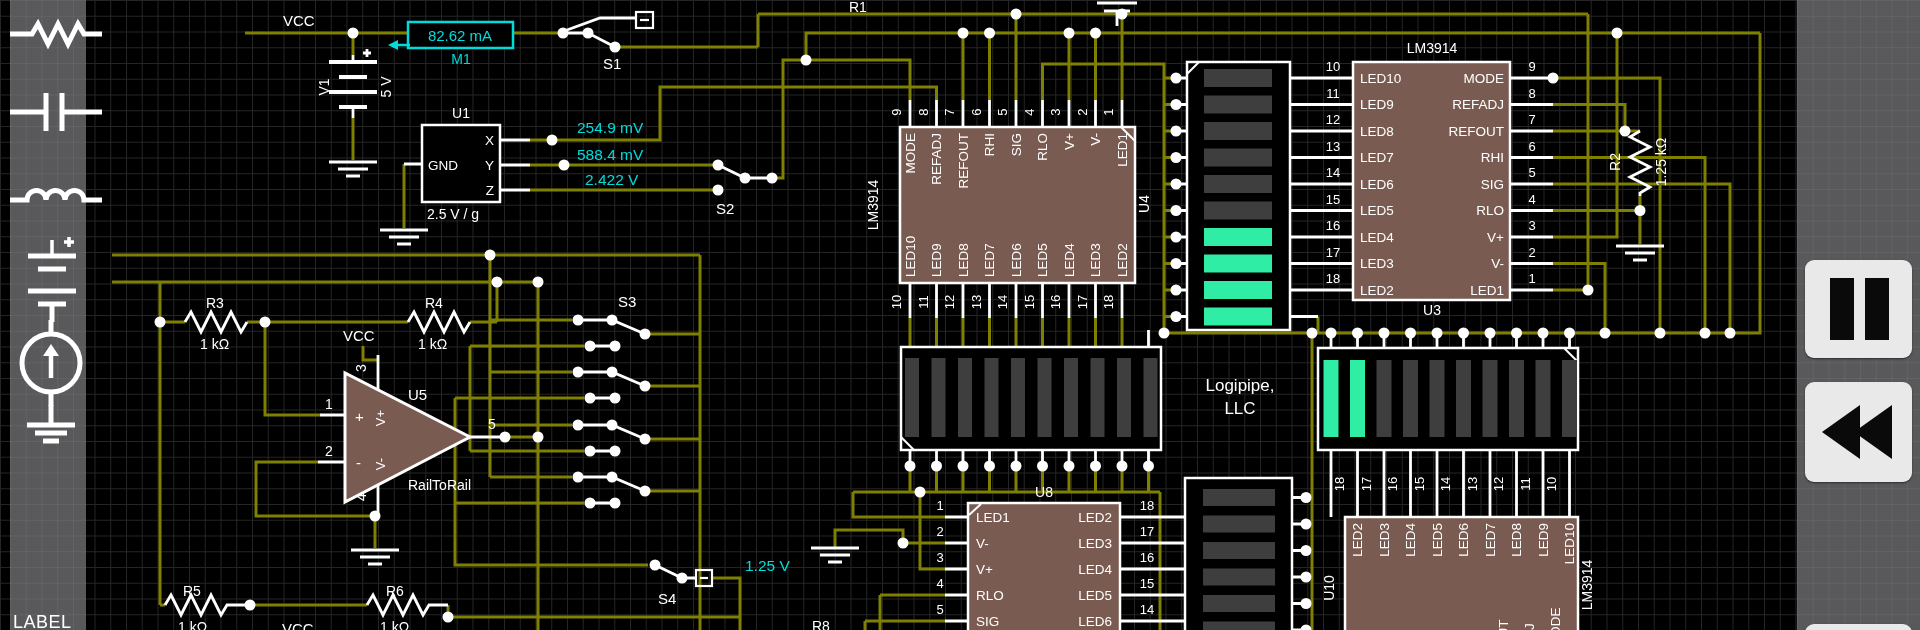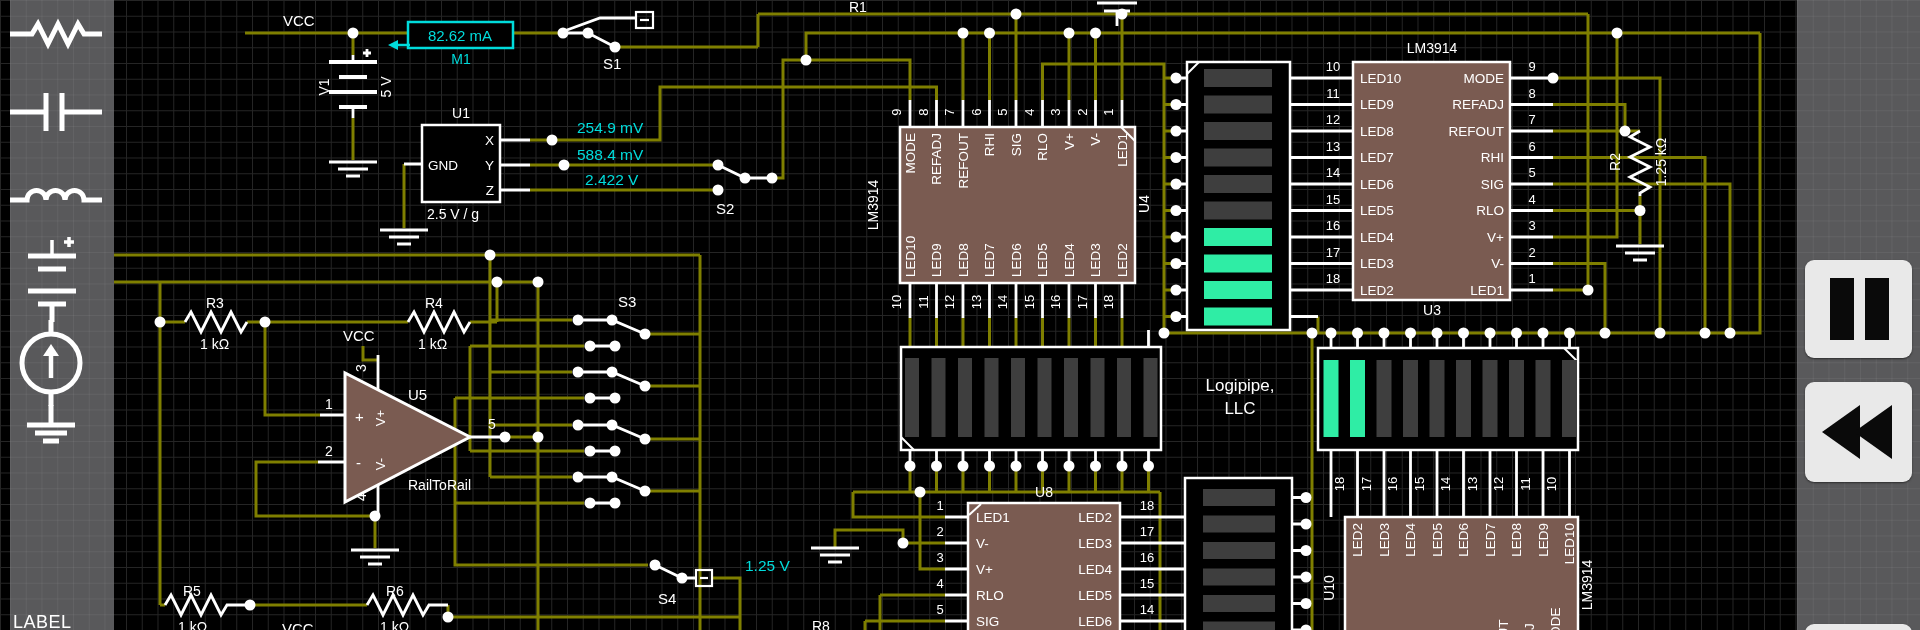--- a/index.html
+++ b/index.html
@@ -9,21 +9,21 @@
     background-image:linear-gradient(#252525 1px,transparent 1px),linear-gradient(90deg,#252525 1px,transparent 1px);
     background-size:15.75px 15.75px;}
   svg text{fill:#fff;font-family:"Liberation Sans",sans-serif;}
   .t13{font-size:13px}.t135{font-size:13.5px}.t14{font-size:14px}.t15{font-size:15px}
   .t155{font-size:15.5px}.t17{font-size:17px}
   .cy{fill:#00dcdc}
   .seg-off{fill:#3e3e3e}
   .toolbar{position:absolute;top:0;height:630px;background:#59595b;
     background-image:linear-gradient(rgba(255,255,255,.055) 1px,transparent 1px),linear-gradient(90deg,rgba(255,255,255,.055) 1px,transparent 1px);
     background-size:15.75px 15.75px;}
-  .tb-left{left:10px;width:104px;}
+  .tb-left{left:10px;width:76px;}
   .tb-right{left:1797px;width:123px;}
   .tool-item{position:absolute;left:0;width:92px;display:flex;justify-content:center;}
   .label-tool{position:absolute;left:3px;top:612px;color:#fff;font-size:18px;letter-spacing:.5px;}
   .tool-btn{position:absolute;left:8px;width:107px;background:#e9e9e9;border-radius:9px;
     display:flex;align-items:center;justify-content:center;box-shadow:0 1px 2px rgba(0,0,0,.5);}
 </style>
 </head>
 <body>
 
 <div class="stage">

